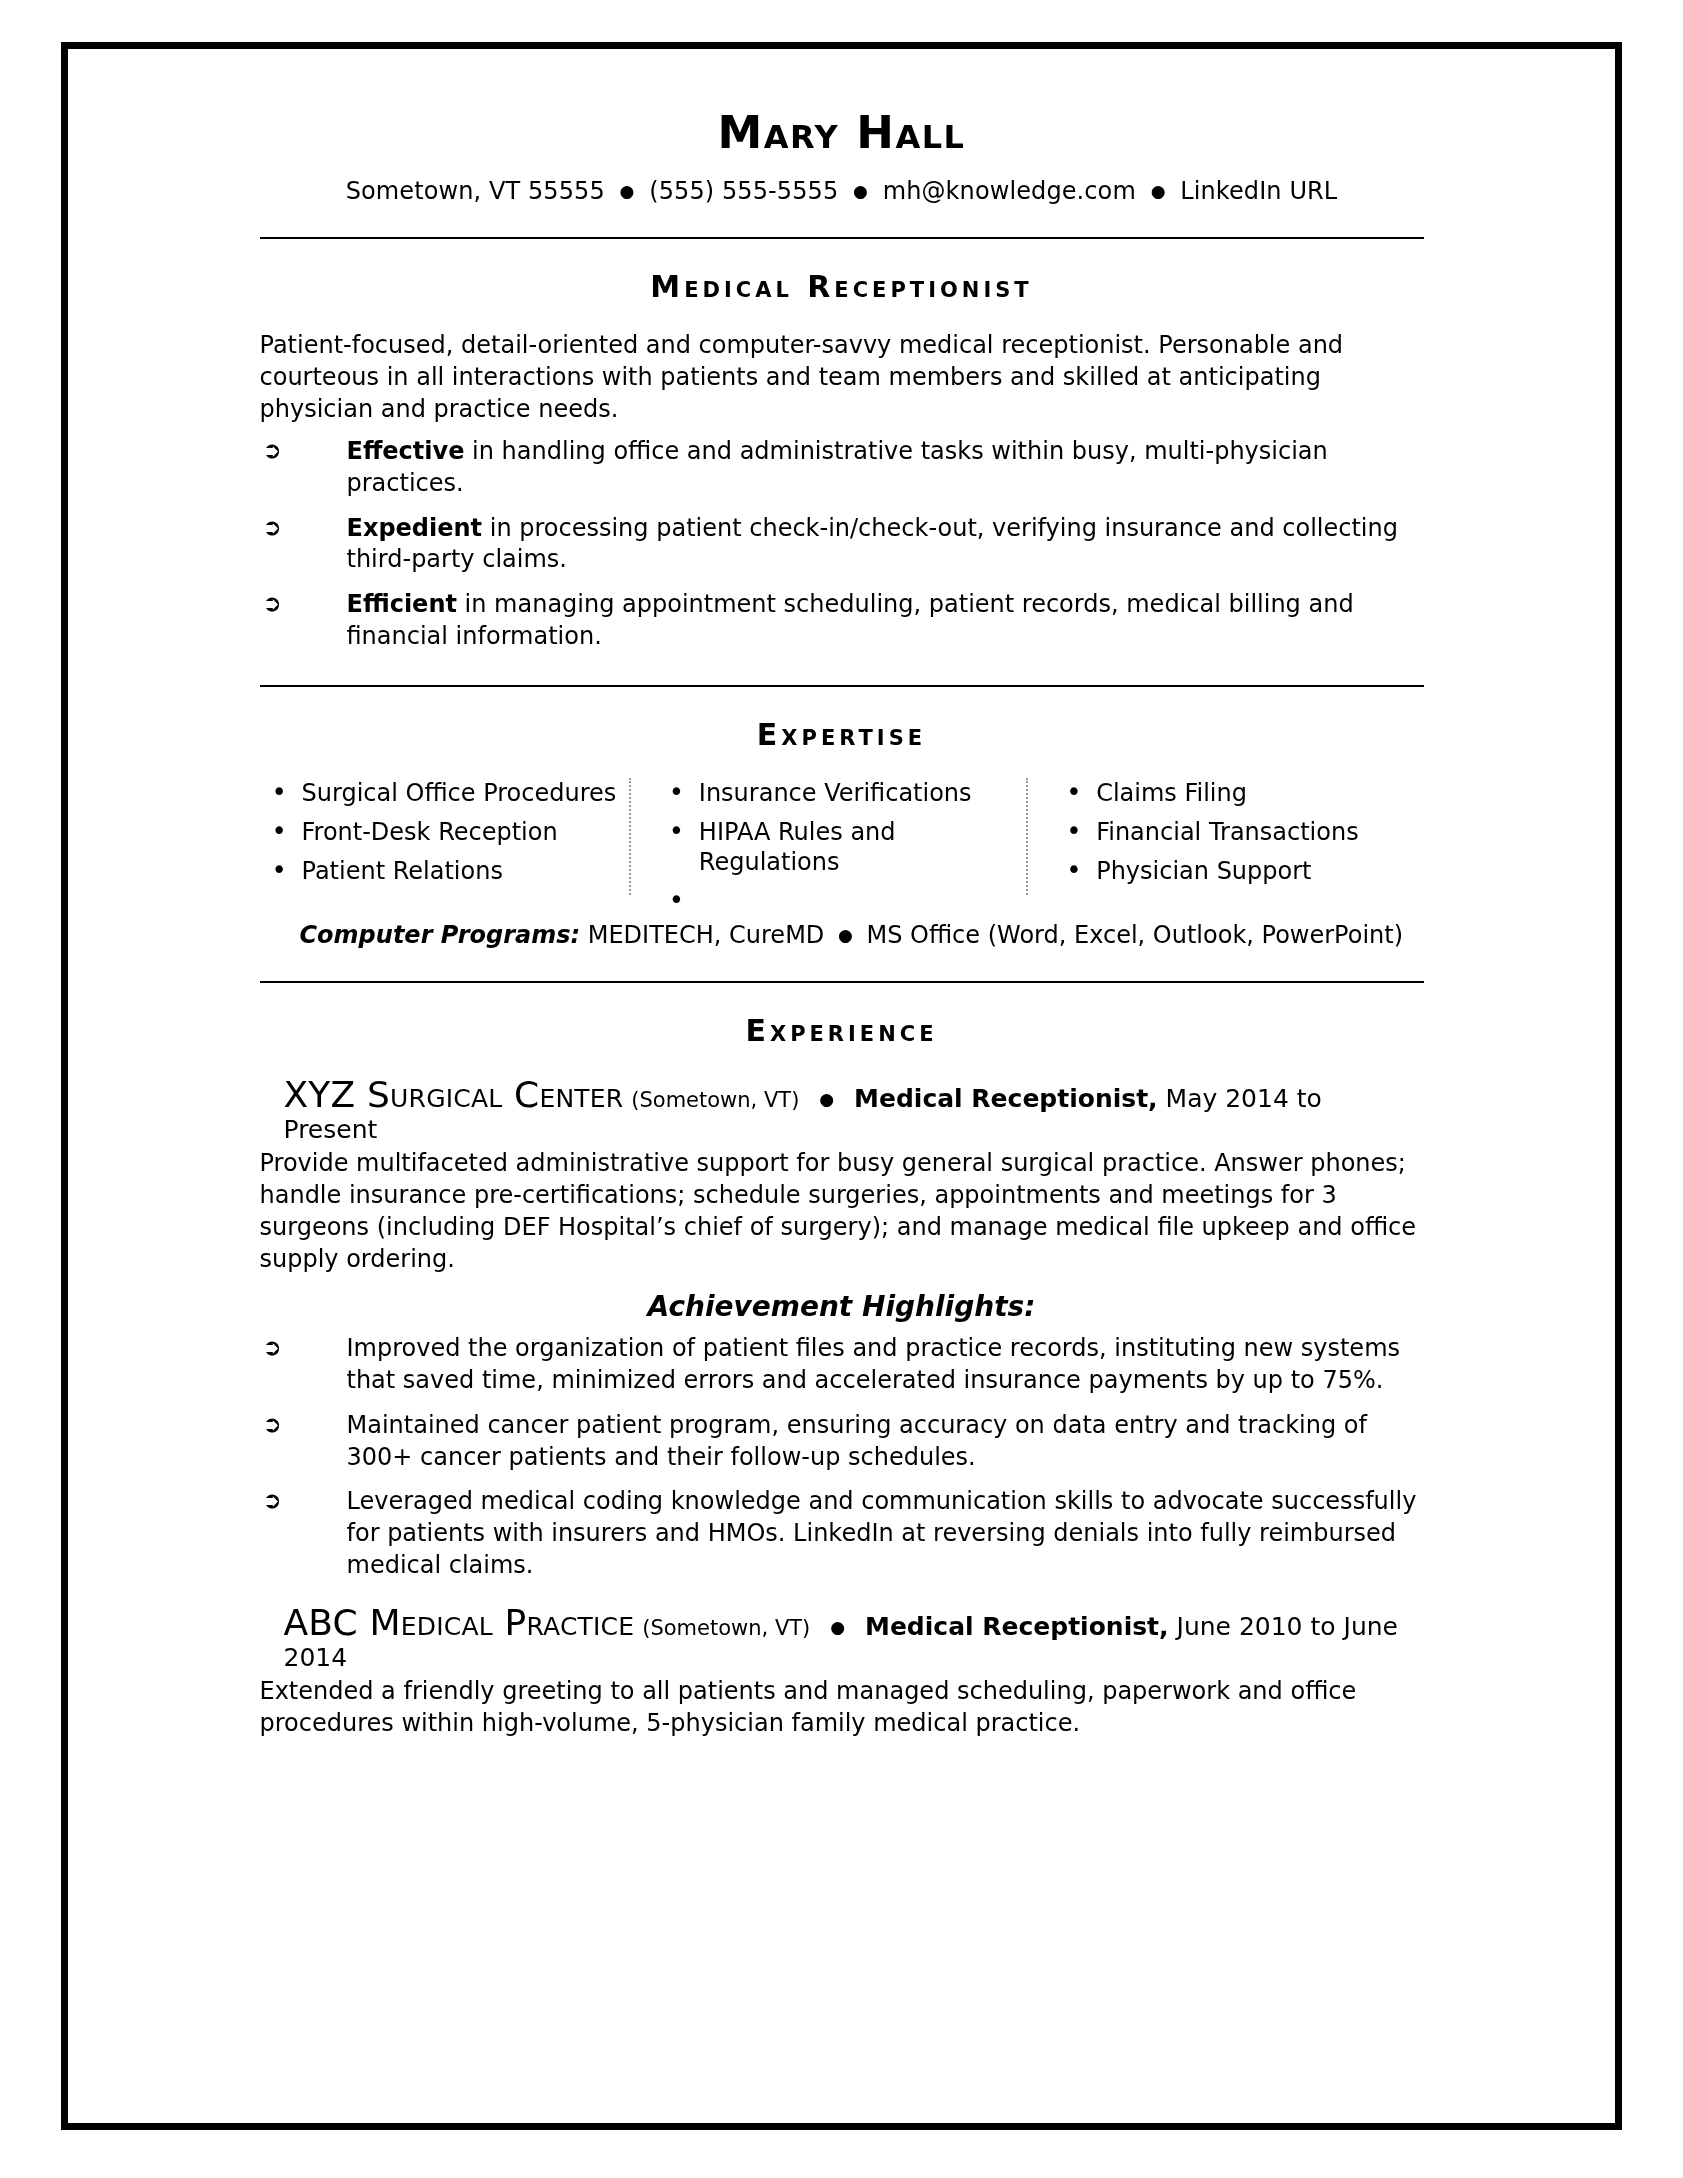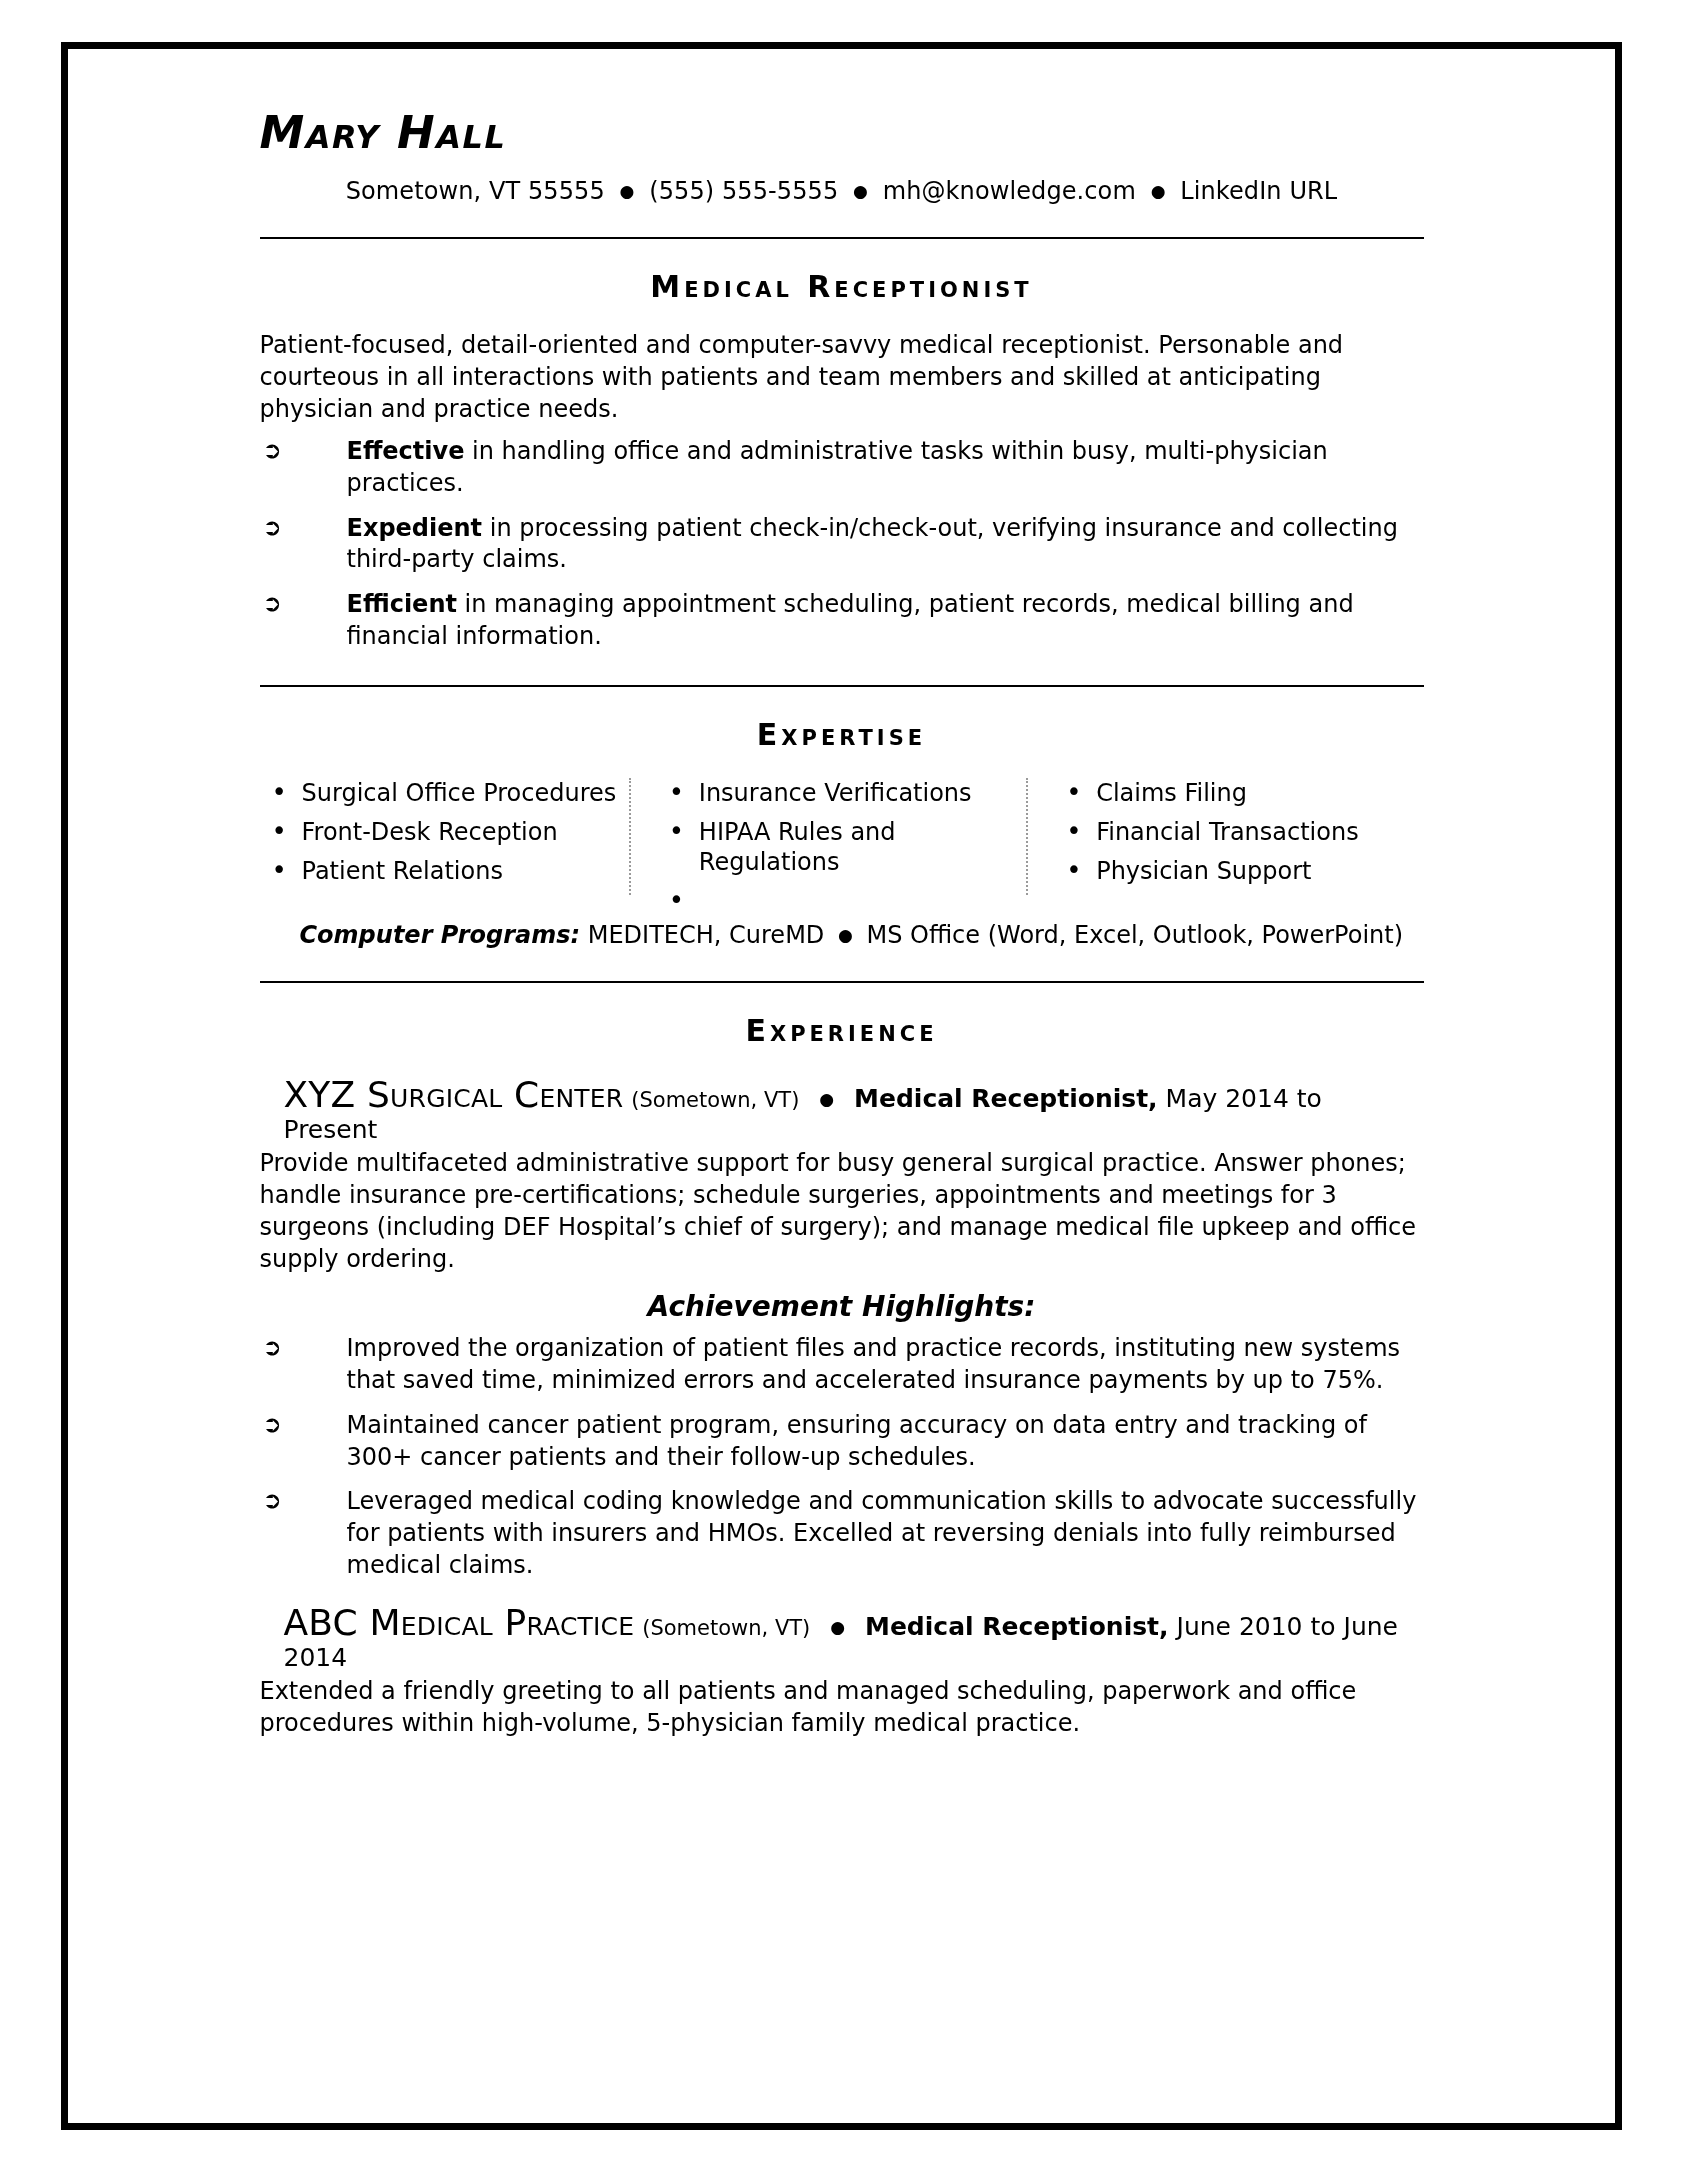--- a/index.html
+++ b/index.html
@@ -34,27 +34,27 @@
   .content {
     position: relative;
     margin: 0 auto;
     width: 1346px;
     padding: 38px 91px 0 91px;
     box-sizing: border-box;
   }
 
   
   .name {
+    text-align: center;
     font-size: 45px;
     font-weight: bold;
     letter-spacing: 1.5px;
     margin: 28px 0 0 0;
     font-variant: small-caps;
     text-transform: capitalize;
-    font-style: italic;
   }
   .contact-line {
     text-align: center;
     font-size: 24px;
     margin-top: 18px;
     letter-spacing: 0.1px;
   }
   .contact-line .sep {
     font-size: 17px;
     vertical-align: 2px;
@@ -279,21 +279,21 @@
       <li>
         <span class="marker">➲</span>
         <span>Improved the organization of patient files and practice records, instituting new systems that saved time, minimized errors and accelerated insurance payments by up to 75%.</span>
       </li>
       <li>
         <span class="marker">➲</span>
         <span>Maintained cancer patient program, ensuring accuracy on data entry and tracking of 300+ cancer patients and their follow-up schedules.</span>
       </li>
       <li>
         <span class="marker">➲</span>
-        <span>Leveraged medical coding knowledge and communication skills to advocate successfully for patients with insurers and HMOs. Excelled at reversing denials into fully reimbursed medical claims.</span>
+        <span>Leveraged medical coding knowledge and communication skills to advocate successfully for patients with insurers and HMOs. LinkedIn at reversing denials into fully reimbursed medical claims.</span>
       </li>
     </ul>
 
     <div class="job-head">
       <span class="company">ABC Medical Practice</span>
       <span class="loc">(Sometown, VT)</span>
       <span class="sep">●</span>
       <span class="title">Medical Receptionist,</span><span> June 2010 to June 2014</span>
     </div>
     <p class="job-desc">Extended a friendly greeting to all patients and managed scheduling, paperwork and office procedures within high-volume, 5-physician family medical practice.</p>

